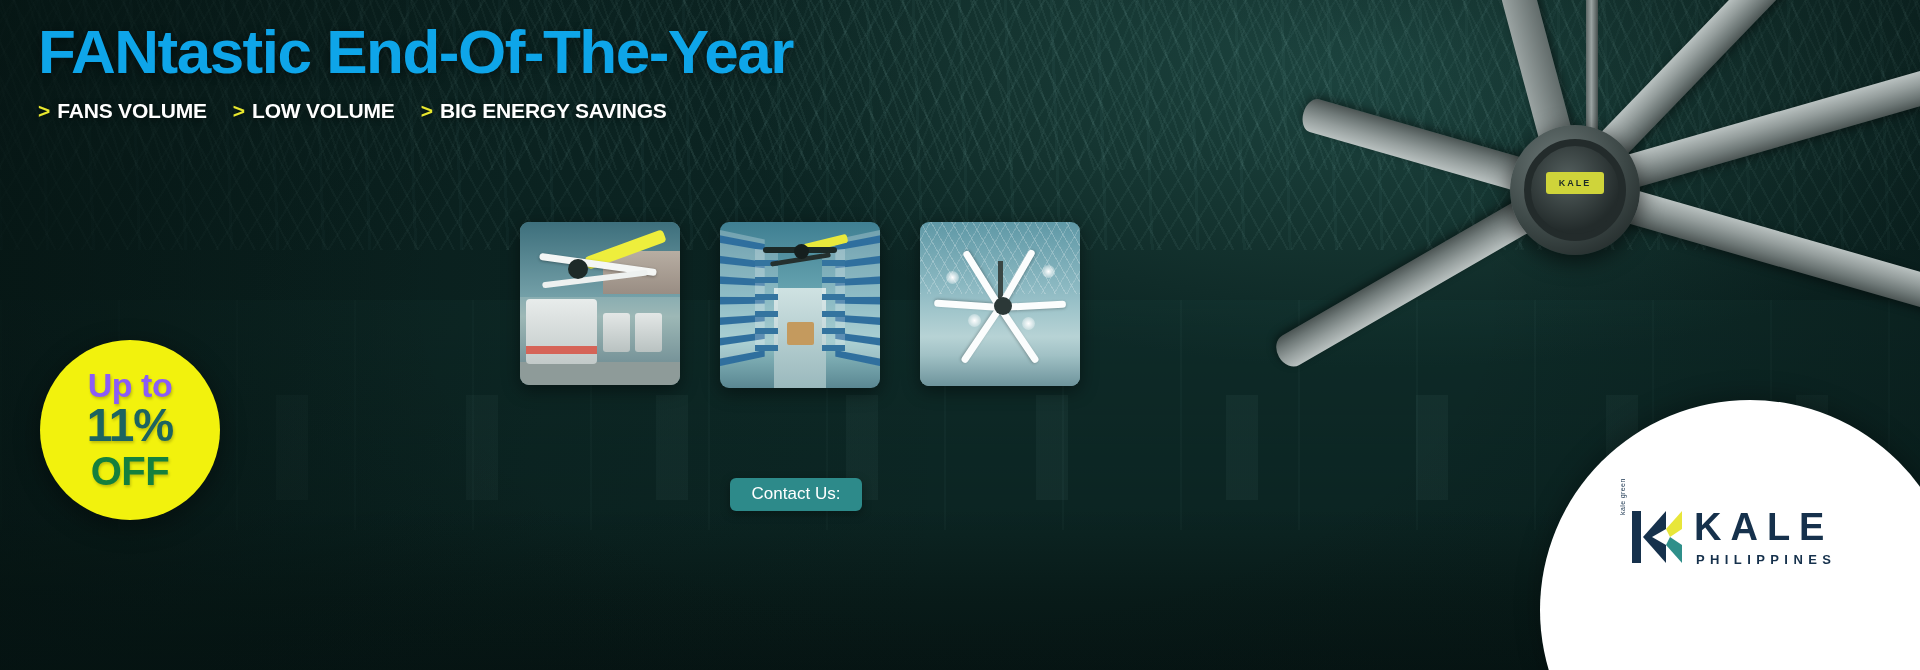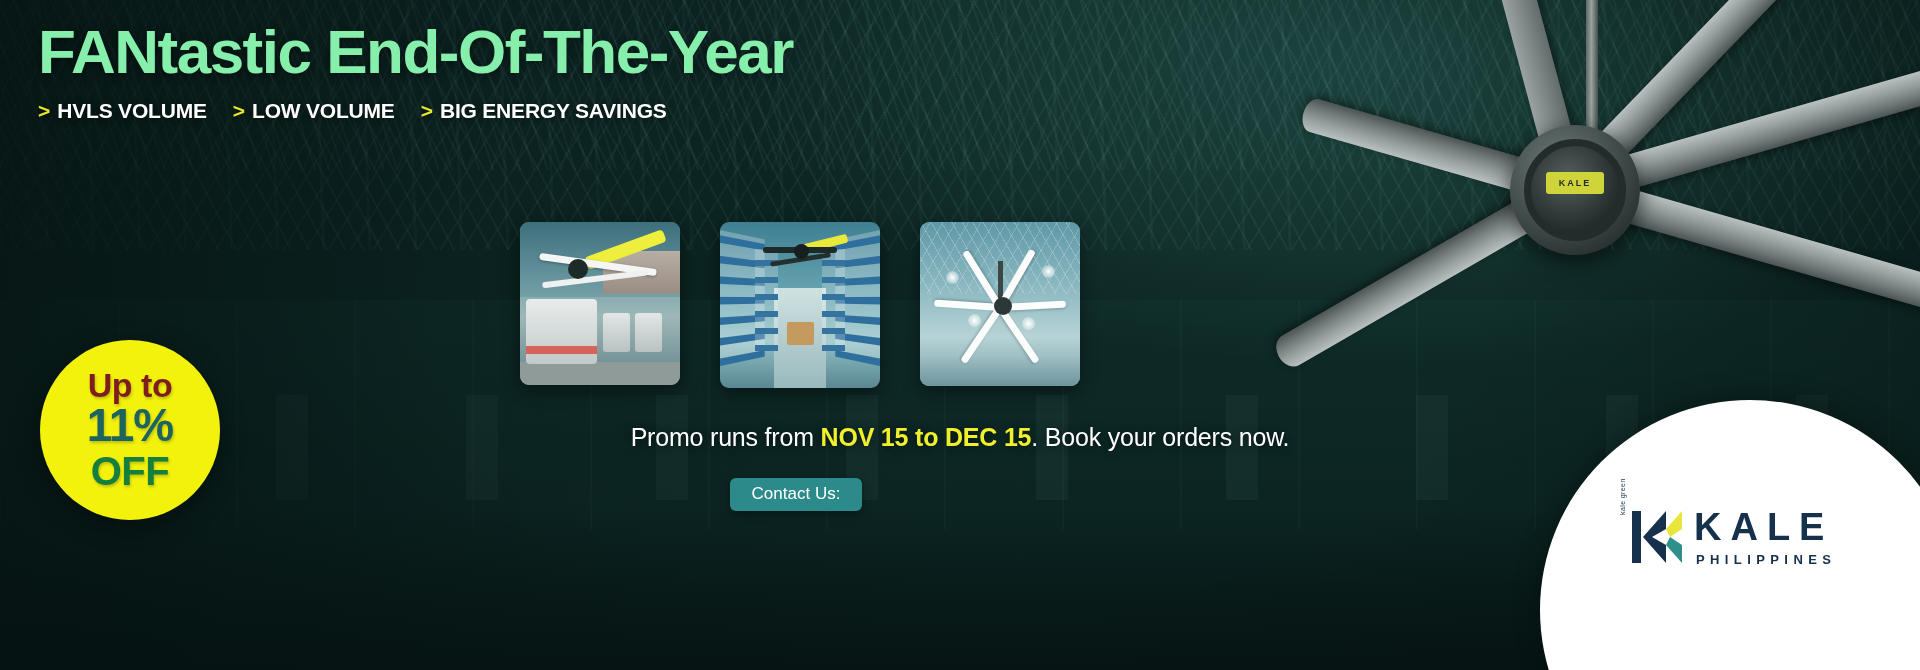--- a/index.html
+++ b/index.html
@@ -121,21 +121,21 @@
 
   
   .headline {
     position:absolute; left:38px; top:22px;
     z-index:20;
   }
   .headline h1 {
     font-size:62px;
     line-height:.96;
     font-weight:700;
-    color:#86efac;
+    color:#0ea5e9;
     letter-spacing:-1.5px;
     text-shadow:0 2px 10px rgba(0,0,0,.5);
     white-space:nowrap;
   }
   .headline h1 .l2 { display:block; }
 
   .bullets {
     display:flex; align-items:center;
     margin-top:17px; gap:26px;
   }
@@ -162,21 +162,21 @@
     width:180px; height:180px;
     border-radius:50%;
     background:#f2f20d;
     box-shadow:0 6px 26px rgba(0,0,0,.42);
     display:flex; flex-direction:column;
     align-items:center; justify-content:center;
     z-index:25;
     text-align:center;
   }
   .badge-l1 {
-    font-size:34px; font-weight:700; color:#7f1d1d;
+    font-size:34px; font-weight:700; color:#8b5cf6;
     line-height:1; letter-spacing:-.5px;
     text-shadow:1px 2px 3px rgba(0,0,0,.22);
   }
   .badge-l2 {
     font-size:46px; font-weight:700; color:#1d6460;
     line-height:1.04; letter-spacing:-1px;
     text-shadow:1px 2px 3px rgba(0,0,0,.22);
   }
   .badge-l3 {
     font-size:40px; font-weight:700; color:#15803d;
@@ -372,21 +372,21 @@
 
   <div class="bg-vignette"></div>
 
   <div class="headline">
     <h1>
       <span class="l1">FANtastic End-Of-The-Year</span>
     </h1>
     <div class="bullets">
       <div class="bullet">
         <span class="chev">&gt;</span>
-        <span class="bullet-label">HVLS VOLUME</span>
+        <span class="bullet-label">FANS VOLUME</span>
       </div>
       <div class="bullet">
         <span class="chev">&gt;</span>
         <span class="bullet-label">LOW VOLUME</span>
       </div>
       <div class="bullet">
         <span class="chev">&gt;</span>
         <span class="bullet-label">BIG ENERGY SAVINGS</span>
       </div>
     </div>
@@ -442,21 +442,20 @@
       <div class="t3-bl" style="transform:rotate(56deg)"></div>
       <div class="t3-bl" style="transform:rotate(124deg)"></div>
       <div class="t3-bl" style="transform:rotate(184deg)"></div>
       <div class="t3-bl" style="transform:rotate(238deg)"></div>
       <div class="t3-bl" style="transform:rotate(300deg)"></div>
       <div class="t3-hub"></div>
     </div>
 
   </div>
 
-  <div class="promo-line"><span class="promo-seg">Promo runs from </span><span class="promo-seg hl">NOV 15 to DEC 15</span><span class="promo-seg">. Book your orders now.</span></div>
 
   <div class="cta-wrap">
     <button class="cta">Contact Us:</button>
   </div>
 
   <div class="logo-disc">
     <div class="logo-inner">
       <div class="logo-mark">
         <svg width="52" height="56" viewBox="0 0 52 56" aria-hidden="true">
           <rect x="0" y="2" width="9" height="52" fill="#16314c"></rect>

